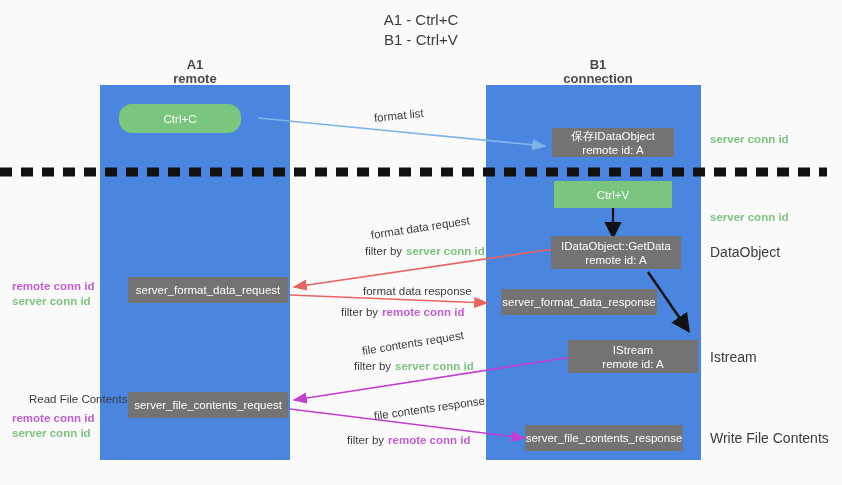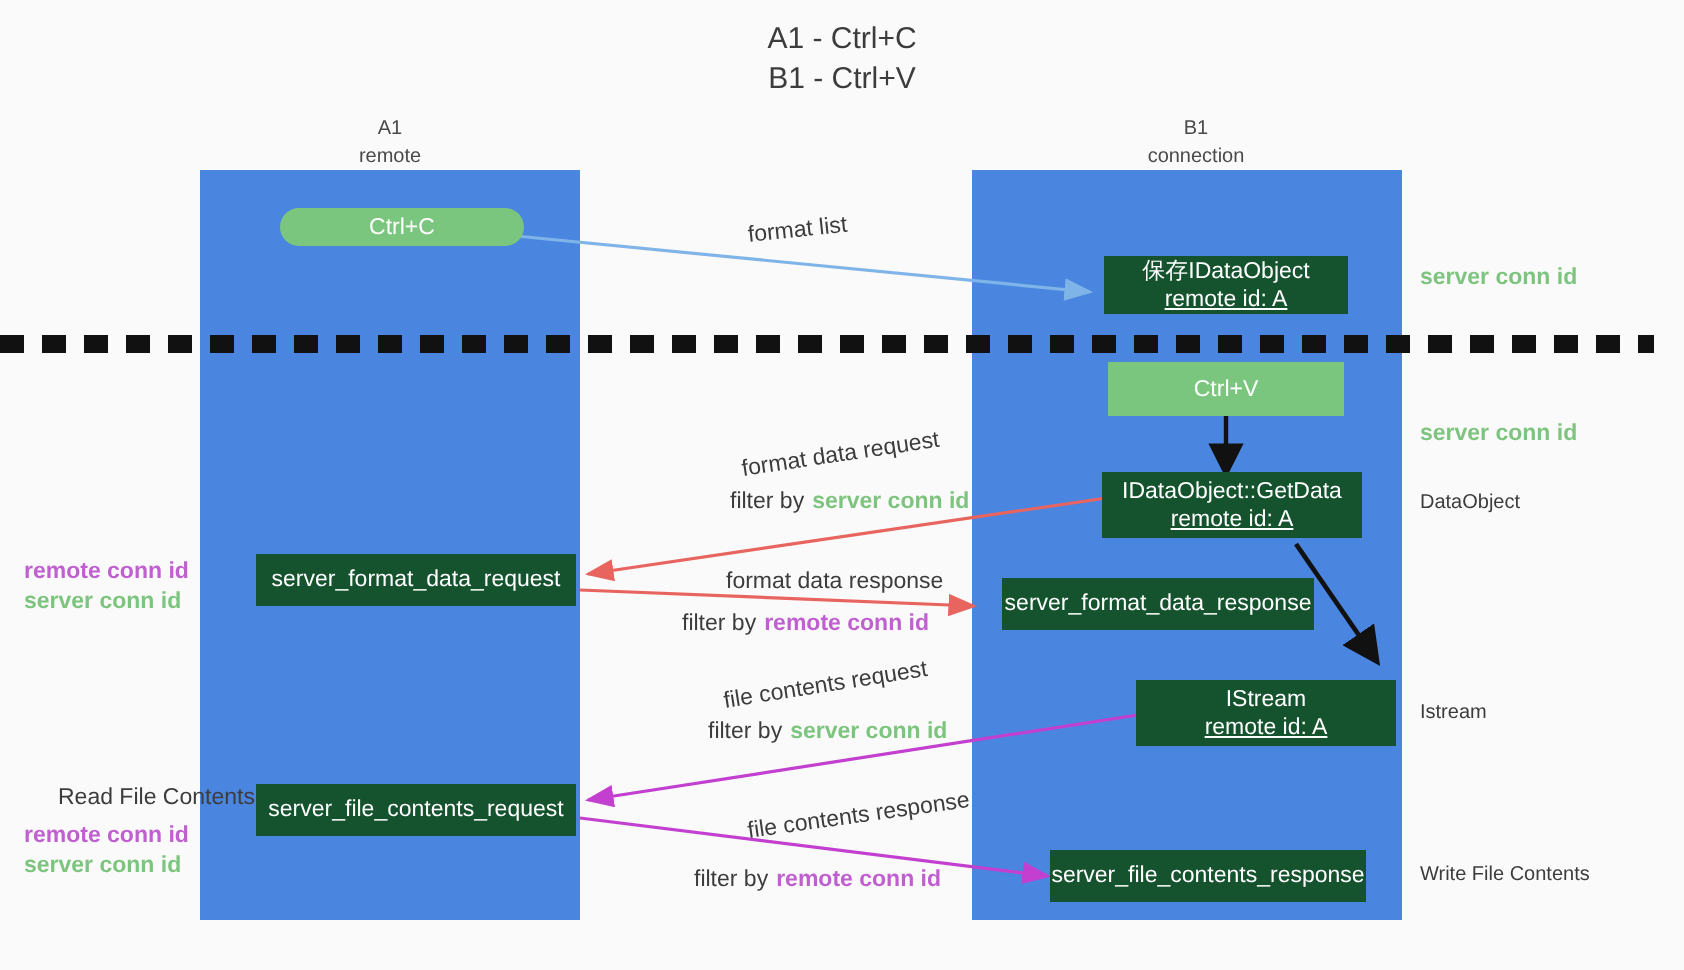--- a/index.html
+++ b/index.html
@@ -36,24 +36,25 @@
     width: 842px;
     text-align: center;
     font-size: 15px;
     line-height: 20px;
     color: #3c3c3c;
   }
   
   .col-head {
     position: absolute;
     text-align: center;
-    font-size: 10px;
+    font-size: 13px;
     line-height: 14px;
     color: #4a4a4a;
     width: 160px;
+    font-weight: bold;
   }
   .col-head .l1 { display: block; }
   .col-head .l2 { display: block; }
   
   .panel {
     position: absolute;
     background: #4a86e0;
   }
   
   .box {
@@ -63,22 +64,22 @@
     flex-direction: column;
     align-items: center;
     justify-content: center;
     color: #ffffff;
     font-size: 11.5px;
     line-height: 14px;
     text-align: center;
     padding: 2px 4px;
   }
   .box.green { background: #7bc67e; }
-  .box.orange { background: #14532d; }
-  .box .sub { display: block; text-decoration: underline; }
+  .box.orange { background: #737373; }
+  .box .sub { display: block; }
   
   .lbl {
     position: absolute;
     font-size: 11.5px;
     line-height: 14px;
     white-space: nowrap;
   }
   .lbl.dark   { color: #3c3c3c; }
   .lbl.green  { color: #7dc47f; font-weight: bold; }
   .lbl.rot-a  { transform: rotate(-8.5deg); transform-origin: left center; }
@@ -88,21 +89,21 @@
   .inline-row { position: absolute; display: flex; gap: 4px; align-items: baseline; white-space: nowrap; font-size: 11.5px; line-height: 14px; }
   .inline-row .k { color: #3c3c3c; }
   .inline-row .g { color: #7dc47f; font-weight: bold; }
   .inline-row .p { color: #c05fd0; font-weight: bold; }
   .stack { position: absolute; font-size: 11.5px; line-height: 15px; white-space: nowrap; }
   .stack .p { color: #c05fd0; font-weight: bold; display: block; }
   .stack .g { color: #7dc47f; font-weight: bold; display: block; }
   .stack .d { color: #3c3c3c; display: block; }
   .right-lbl {
     position: absolute;
-    font-size: 10px;
+    font-size: 14px;
     line-height: 14px;
     color: #3c3c3c;
     white-space: nowrap;
   }
 </style>
 </head>
 <body>
 
 <div class="stage">
 
@@ -149,21 +150,21 @@
 
     <line x1="290" y1="295" x2="487" y2="303" stroke="#e8645f" stroke-width="1.6" marker-end="url(#ah-red)"></line>
 
     <line x1="572" y1="357" x2="294" y2="400" stroke="#c23fd0" stroke-width="1.6" marker-end="url(#ah-mag)"></line>
 
     <line x1="290" y1="409" x2="524" y2="438" stroke="#c23fd0" stroke-width="1.6" marker-end="url(#ah-mag)"></line>
 
     <line x1="0" y1="172" x2="827" y2="172" stroke="#111111" stroke-width="9" stroke-dasharray="12 9"></line>
   </svg>
 
-  <div class="box green" style="left:140px; top:104px; width:122px; height:19px;border-radius:13px;">
+  <div class="box green" style="left:119px; top:104px; width:122px; height:29px;border-radius:13px;">
     <span>Ctrl+C</span>
   </div>
 
   <div class="box orange" style="left:552px; top:128px; width:122px; height:29px;">
     <span>保存IDataObject</span>
     <span class="sub">remote id: A</span>
   </div>
 
   <div class="box green" style="left:554px; top:181px; width:118px; height:27px;">
     <span>Ctrl+V</span>

